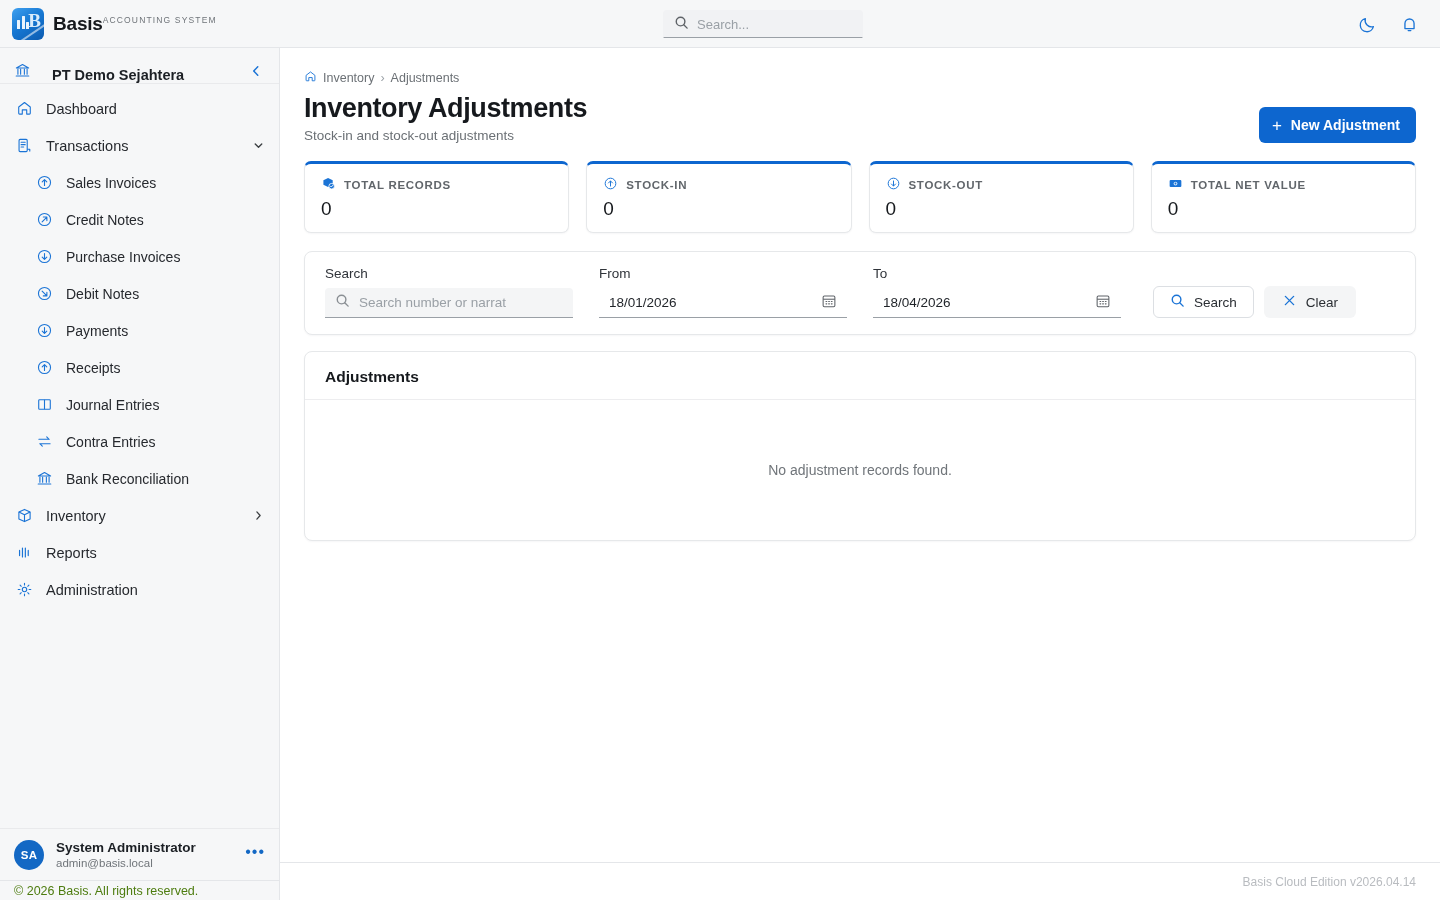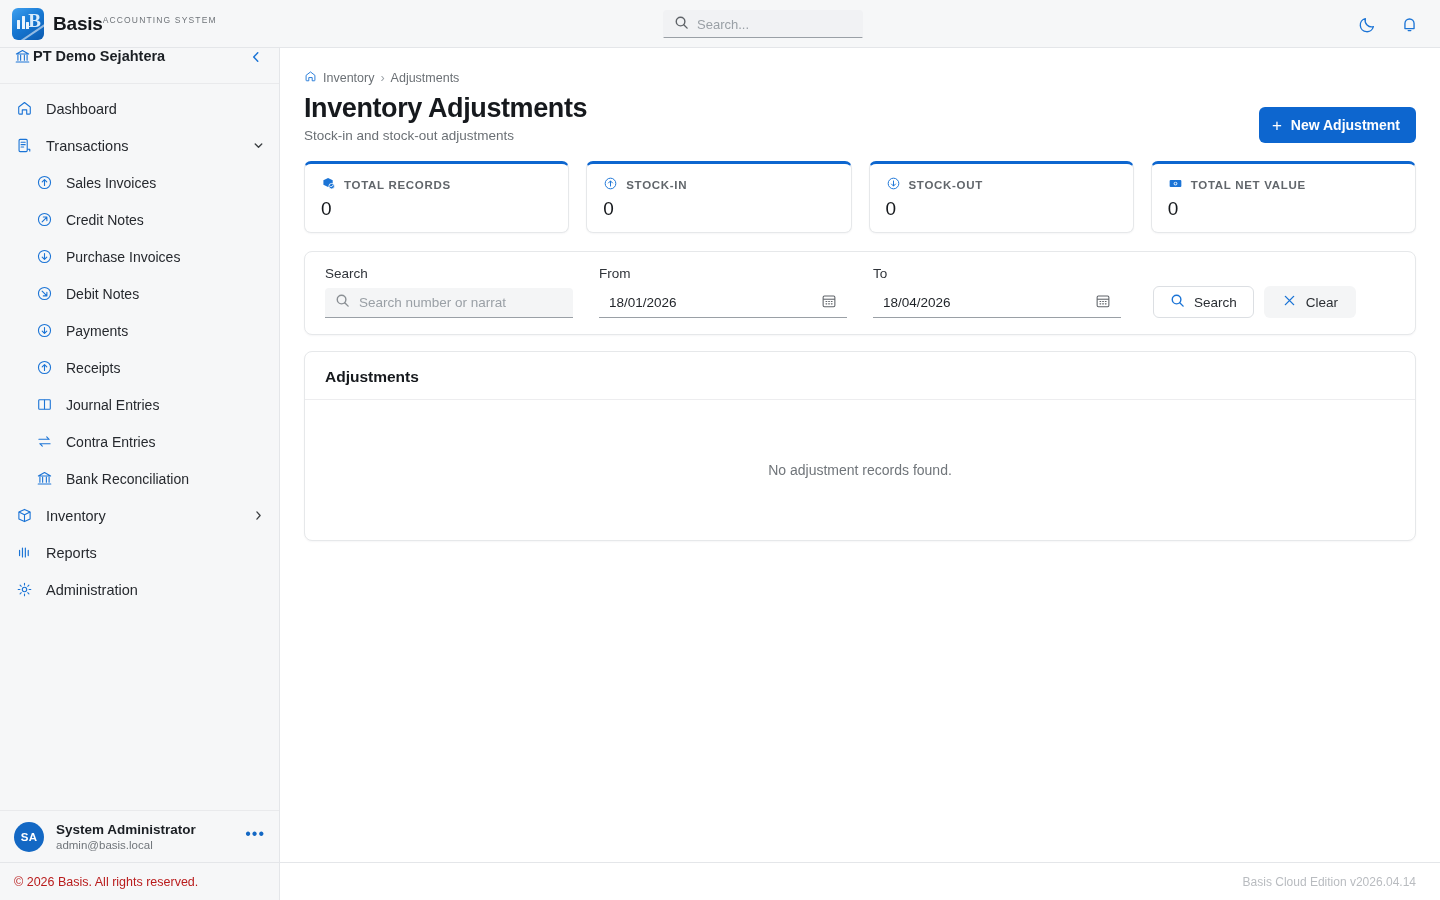--- a/index.html
+++ b/index.html
@@ -68,21 +68,21 @@
 
   
   .sidebar {
     width: 280px; flex: 0 0 280px;
     background: #f6f7f8;
     border-right: 1px solid #e4e6e9;
     display: flex; flex-direction: column;
     position: relative;
   }
   .org {
-    height: 36px; display: flex; align-items: flex-start; gap: 2px;
+    height: 36px; display: flex; align-items: flex-end; gap: 21px;
     padding: 0 14px 0 14px; border-bottom: 1px solid #e9eaec;
   }
   .org-name { font-size: 14.5px; font-weight: 700; color: #1b1f24; flex: 1; }
   .collapse-btn { background: none; border: none; cursor: pointer; display:flex; padding:2px; }
 
   .nav { flex: 1 1 auto; padding-top: 6px; overflow: hidden; }
   .nav-item {
     height: 37px; display: flex; align-items: center; gap: 12px;
     padding: 0 14px 0 14px; cursor: pointer; font-size: 14.5px; color: #26292e;
   }
@@ -101,23 +101,23 @@
     width: 30px; height: 30px; border-radius: 50%; flex: 0 0 30px;
     background: #1368c4; color: #fff; font-size: 11.5px; font-weight: 700;
     display: flex; align-items: center; justify-content: center; letter-spacing:.3px;
   }
   .user-info { flex: 1 1 auto; min-width: 0; }
   .user-name { font-size: 13.5px; font-weight: 700; color: #1b1f24; line-height: 16px; }
   .user-mail { font-size: 11.5px; color: #70757a; line-height: 14px; }
   .user-more { color: #1368c4; font-size: 16px; letter-spacing: 1px; line-height: 10px; cursor: pointer; padding-bottom:6px; }
 
   .copyright {
-    height: 38px; border-top: 1px solid #e4e6e9;
+    height: 20px; border-top: 1px solid #e4e6e9;
     display: flex; align-items: center; padding-left: 14px;
-    font-size: 12.5px; color: #b91c1c; text-align: center;
+    font-size: 12.5px; color: #4d7c0f; text-align: center;
   }
 
   
   .main { flex: 1 1 auto; display: flex; flex-direction: column; min-width: 0; background:#fff; }
   .content { flex: 1 1 auto; padding: 22px 24px 0 24px; overflow: hidden; }
 
   .breadcrumb { display: flex; align-items: center; gap: 6px; font-size: 12.5px; color: #6b7075; }
   .breadcrumb .crumb { cursor: pointer; }
   .breadcrumb .sep { color: #9aa0a6; }
 

